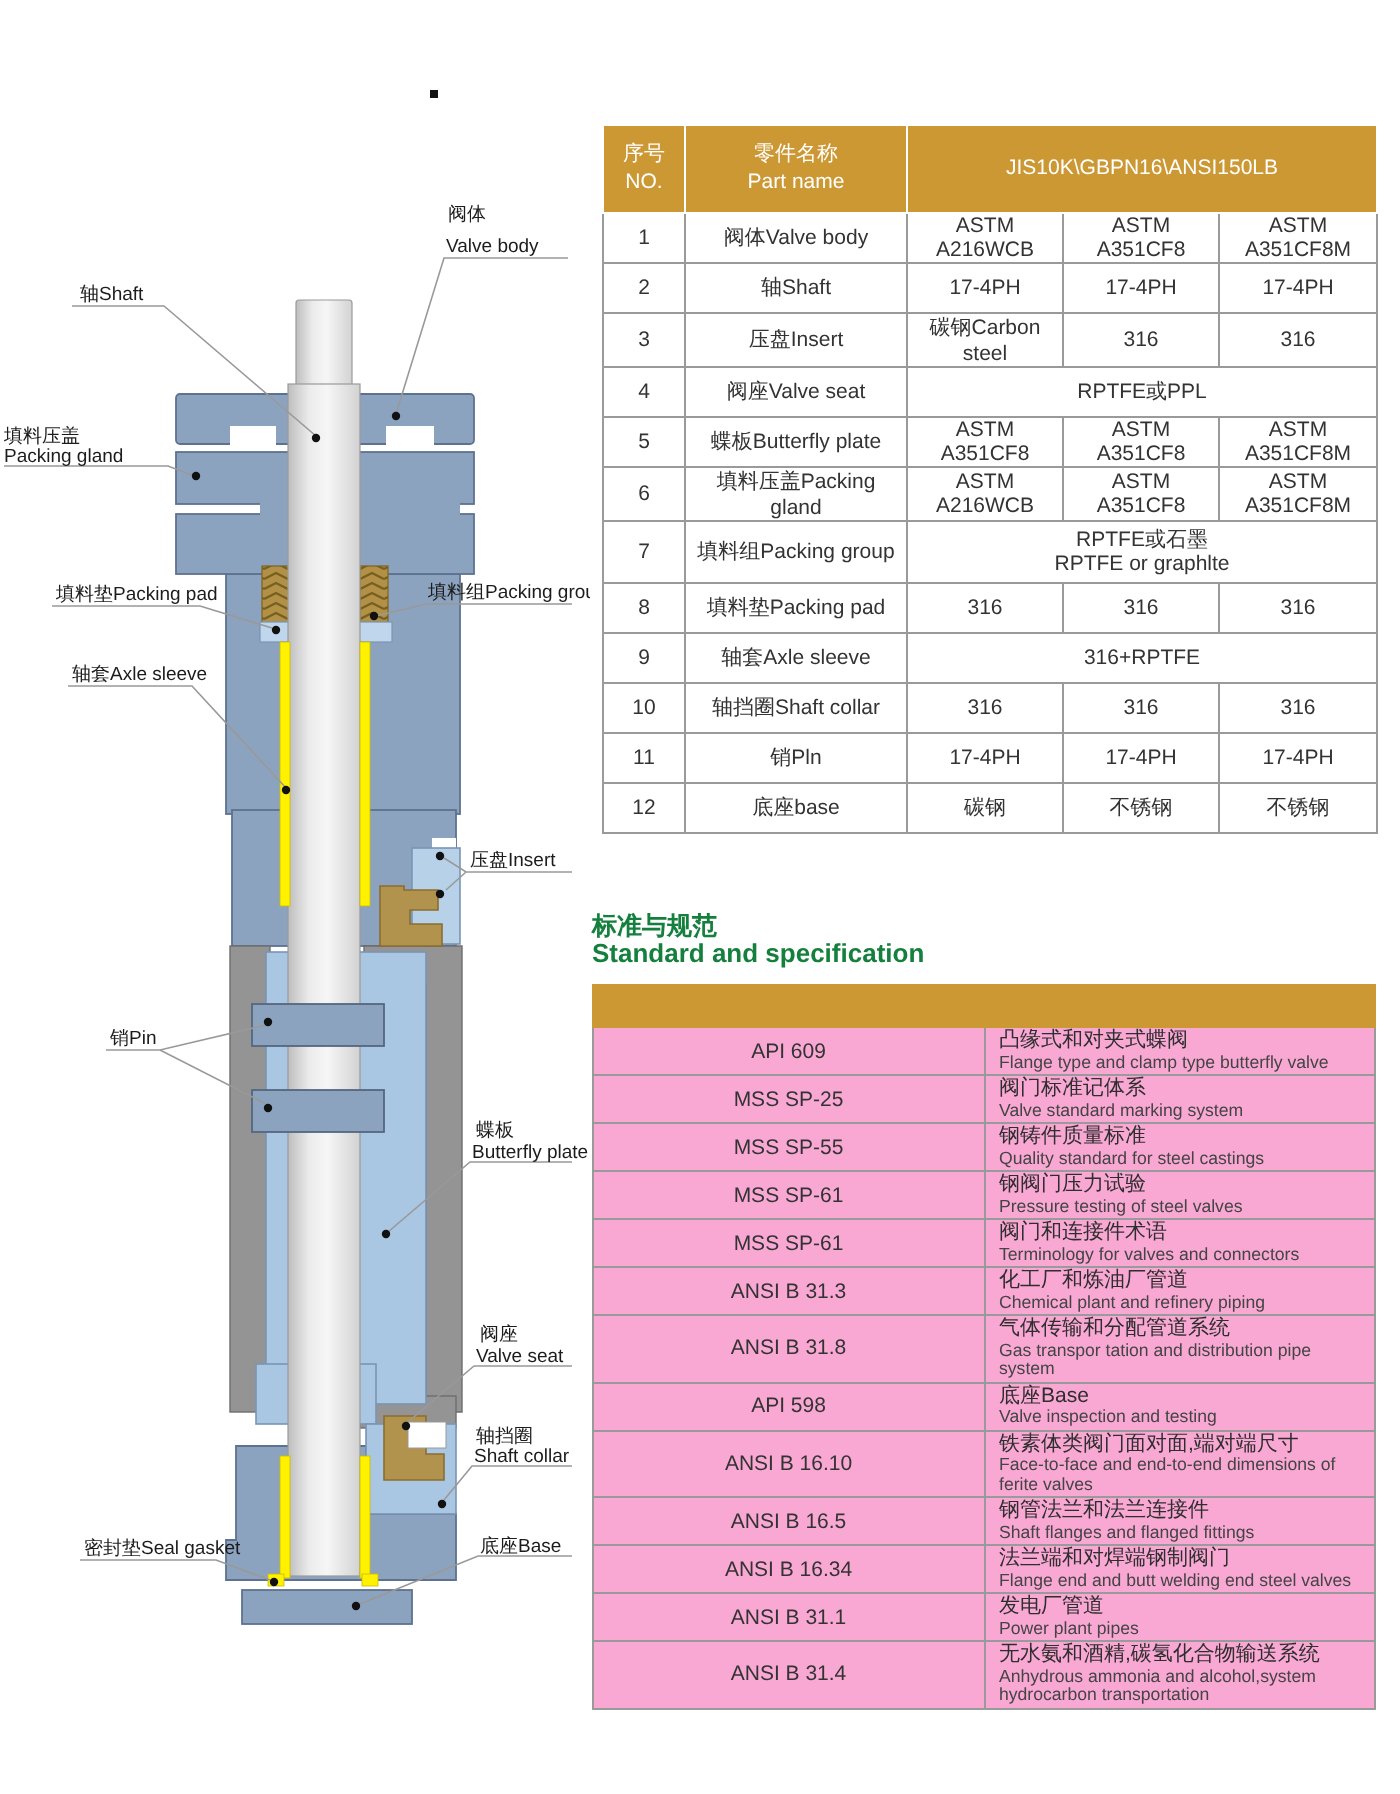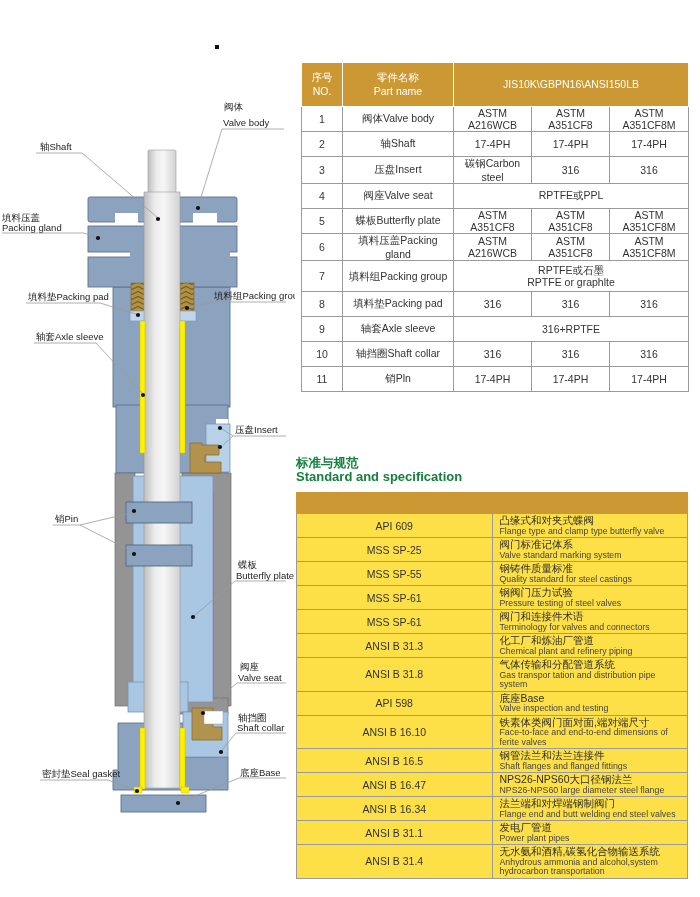--- a/index.html
+++ b/index.html
@@ -28,21 +28,21 @@
 
   
   .std-title { position:absolute; left:296px; top:456px; color:#15803d; font-weight:bold; }
   .std-title .zh { font-size:12.5px; line-height:14px; }
   .std-title .en { font-size:13px; line-height:14px; }
 
   .std-table {
     position:absolute; left:296px; top:492px; width:392px;
     border-collapse:collapse; table-layout:fixed; color:#333;
   }
-  .std-table td { border:1px solid #9a9a9a; background:#fde047; }
+  .std-table td { border:1px solid #9a9a9a; background:#f9a8d4; }
   .std-table td.gold { background:#CB9834; height:18px; border:1px solid #CB9834; }
   .std-table td.code { width:115px; text-align:center; font-size:10.5px; height:22px; padding:0; }
   .std-table td.desc { padding:1px 7px; }
   .std-table .desc-zh { font-size:10.5px; line-height:11.5px; color:#2e2e2e; }
   .std-table .desc-en { font-size:8.8px;  line-height:9.5px;  color:#444; }
 </style>
 </head>
 <body>
 
 <div class="page">
@@ -262,20 +262,27 @@
         <td>316</td>
         <td>316</td>
       </tr>
       <tr>
         <td>11</td>
         <td>销Pln</td>
         <td>17-4PH</td>
         <td>17-4PH</td>
         <td>17-4PH</td>
       </tr>
+      <tr>
+        <td>12</td>
+        <td>底座base</td>
+        <td>碳钢</td>
+        <td>不锈钢</td>
+        <td>不锈钢</td>
+      </tr>
     </tbody>
   </table>
 
   <div class="std-title">
     <div class="zh">标准与规范</div>
     <div class="en">Standard and specification</div>
   </div>
 
   <table class="std-table">
     <tbody>
@@ -347,27 +354,20 @@
         </td>
       </tr>
       <tr>
         <td class="code">ANSI B 16.5</td>
         <td class="desc">
           <div class="desc-zh">钢管法兰和法兰连接件</div>
           <div class="desc-en">Shaft flanges and flanged fittings</div>
         </td>
       </tr>
       <tr>
-        <td class="code">ANSI B 16.47</td>
-        <td class="desc">
-          <div class="desc-zh">NPS26-NPS60大口径钢法兰</div>
-          <div class="desc-en">NPS26-NPS60 large diameter steel flange</div>
-        </td>
-      </tr>
-      <tr>
         <td class="code">ANSI B 16.34</td>
         <td class="desc">
           <div class="desc-zh">法兰端和对焊端钢制阀门</div>
           <div class="desc-en">Flange end and butt welding end steel valves</div>
         </td>
       </tr>
       <tr>
         <td class="code">ANSI B 31.1</td>
         <td class="desc">
           <div class="desc-zh">发电厂管道</div>

